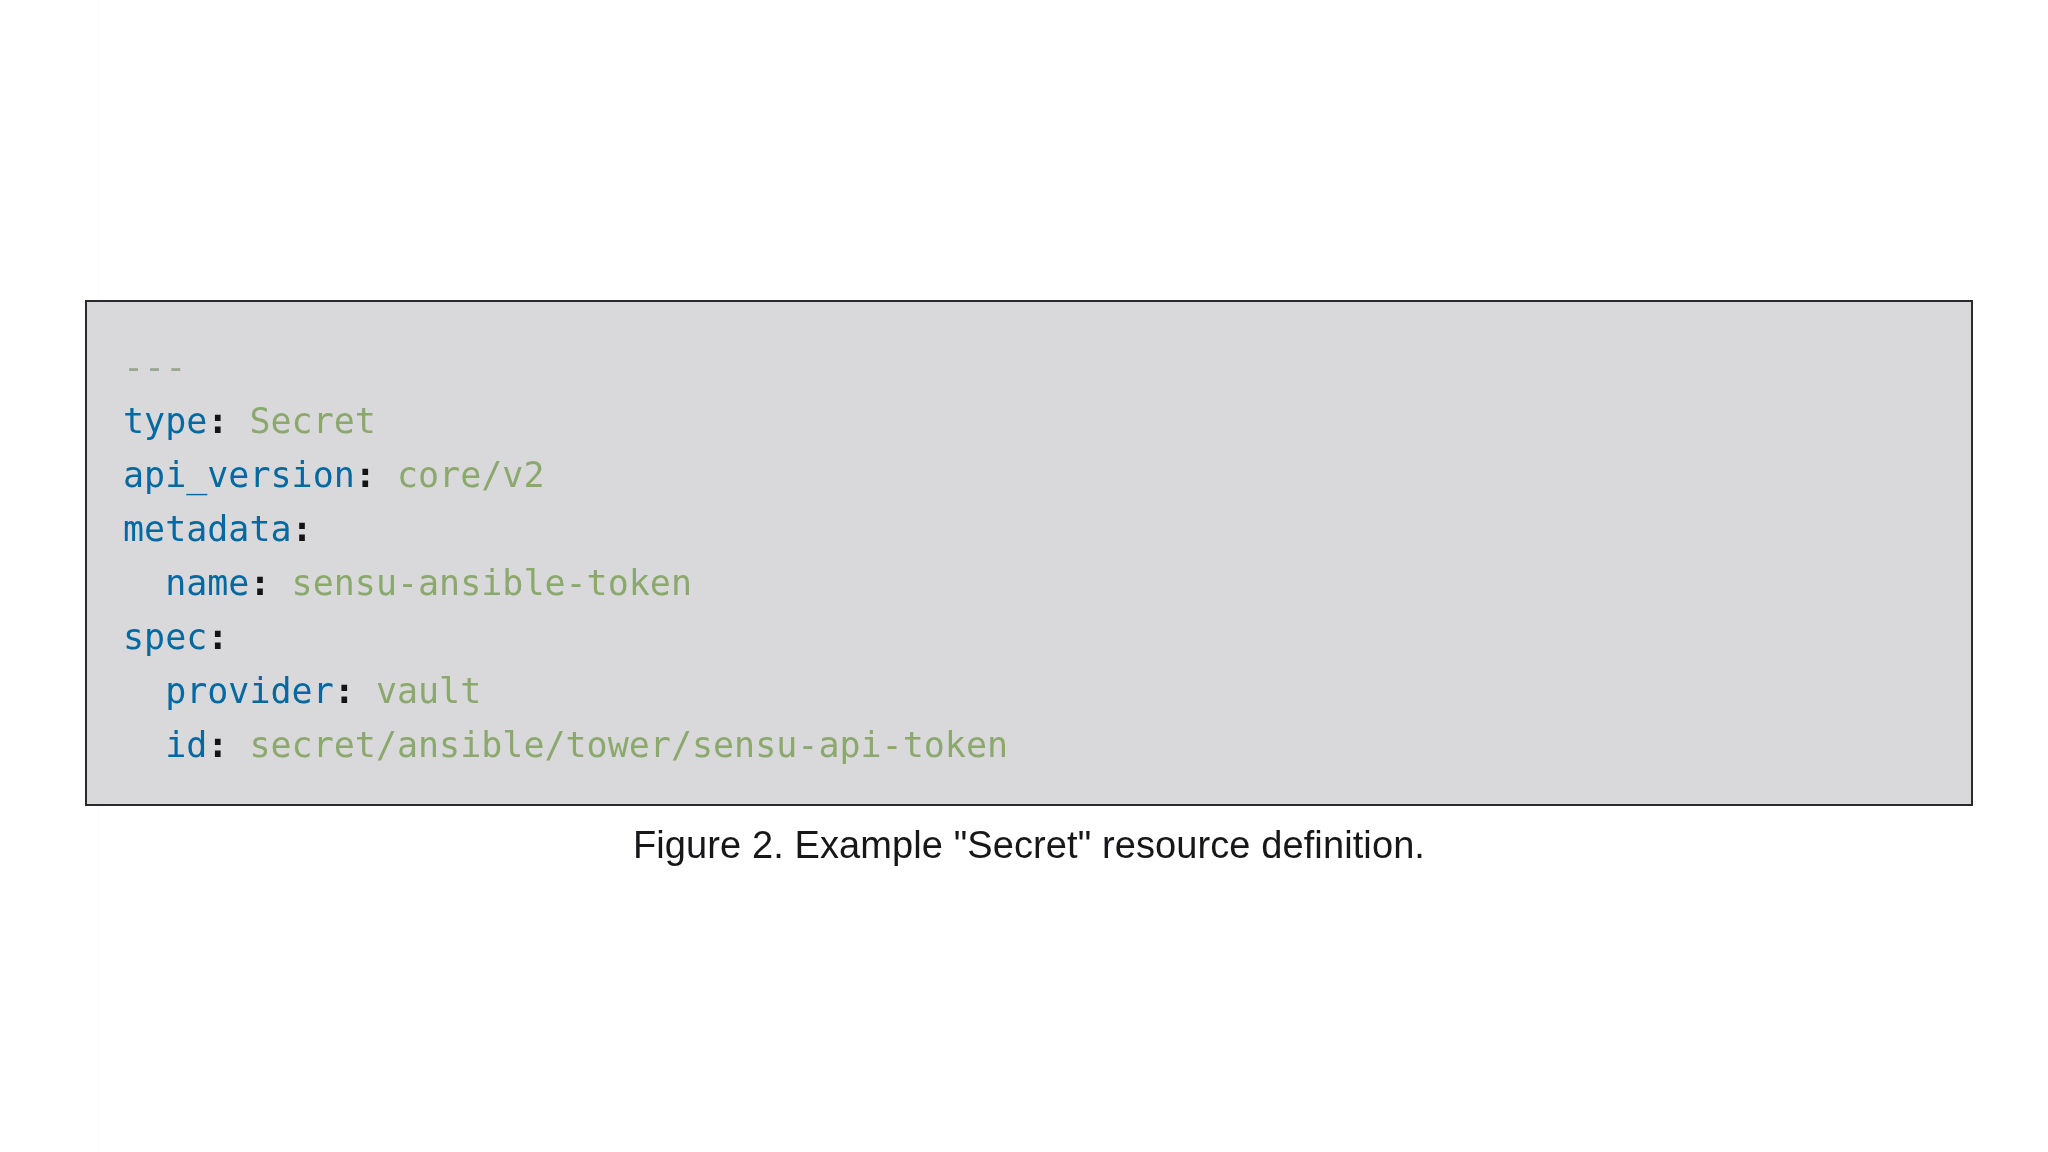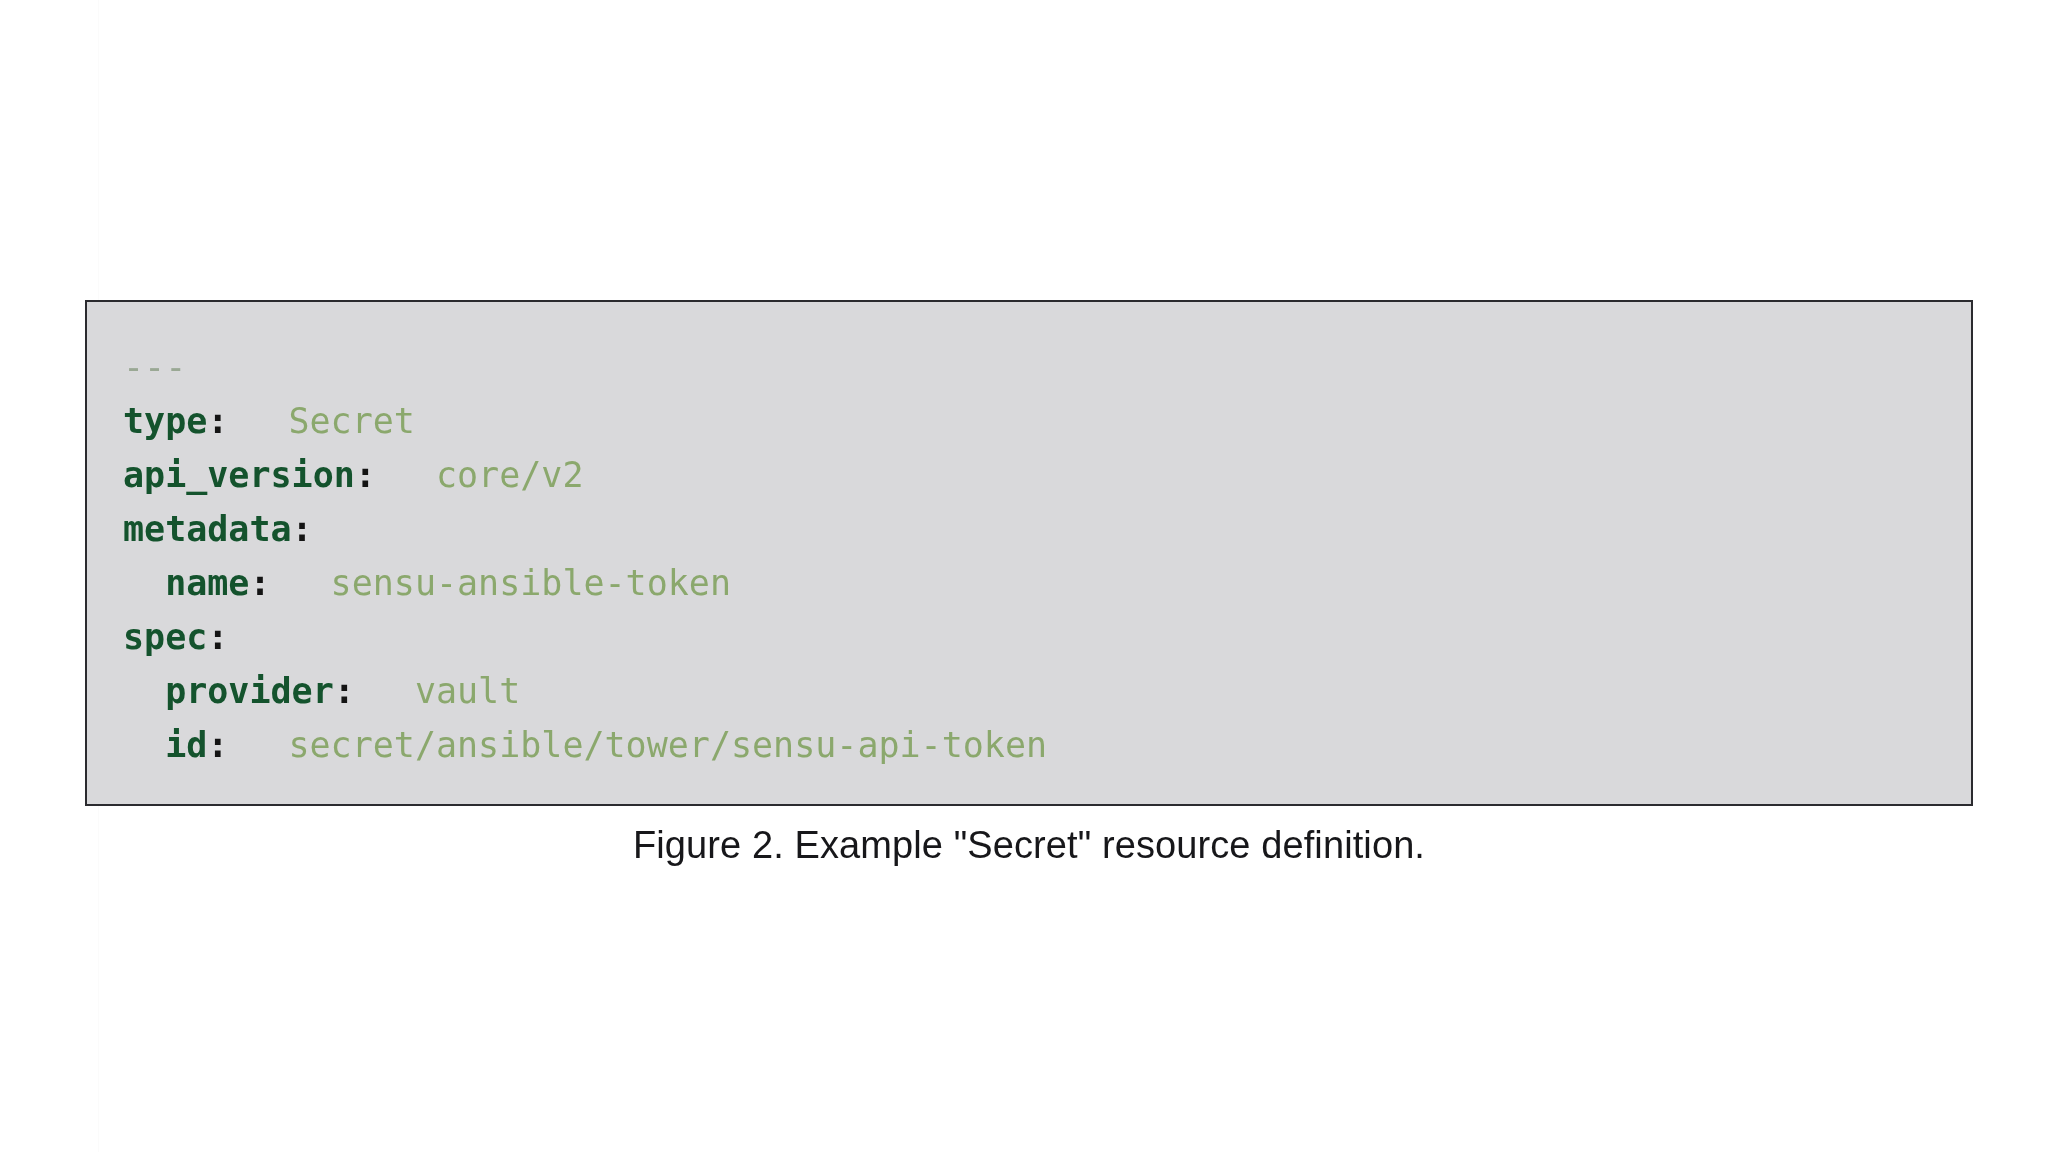--- a/index.html
+++ b/index.html
@@ -48,30 +48,29 @@
     line-height: 54px;
     padding-left: 36px;
     white-space: pre;
   }
 
   .code-line {
     white-space: pre;
   }
 
   .tok-key {
-    color: #14532d;
-    font-weight: bold;
+    color: #0369a1;
+    font-weight: normal;
   }
   .tok-punct {
     color: #141414;
     font-weight: bold;
   }
   .tok-value {
     color: #8ba86d;
-    margin-left: 39px;
   }
   .tok-marker {
     color: #9aa894;
   }
   .tok-indent {
     color: transparent;
   }
 
   .figure-caption {
     margin-top: 18px;

